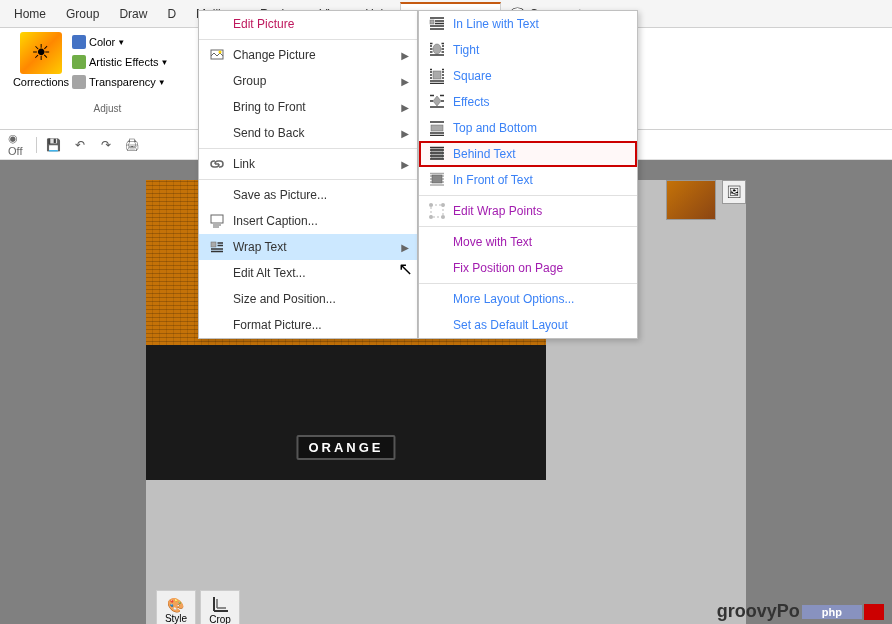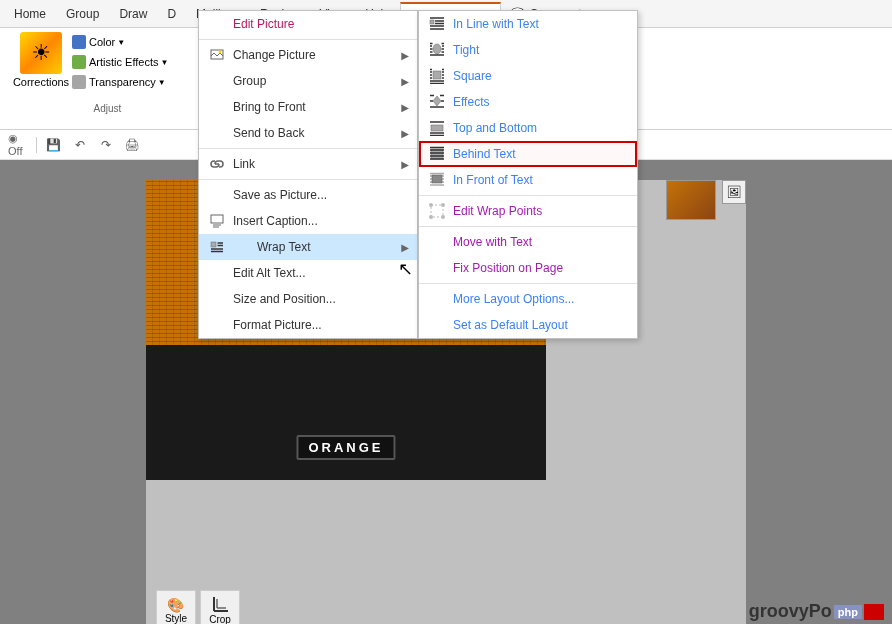--- a/index.html
+++ b/index.html
@@ -28,27 +28,27 @@
     
     .quick-bar { position: absolute; top: 130px; left: 0; right: 0; height: 30px; background: #ffffff; border-bottom: 1px solid #e0e0e0; display: flex; align-items: center; padding: 0 8px; gap: 4px; }
     .qa-btn { width: 22px; height: 22px; display: flex; align-items: center; justify-content: center; cursor: pointer; border-radius: 2px; font-size: 12px; color: #555; }
 
     
     .doc-area { position: absolute; top: 160px; left: 0; right: 0; bottom: 0; background: #808080; display: flex; align-items: flex-start; justify-content: center; padding-top: 20px; }
 
     
     .watermark { position: absolute; bottom: 2px; right: 8px; display: flex; align-items: center; gap: 2px; }
     .watermark-text { font-size: 18px; font-weight: bold; color: #333; }
-    .watermark-php { background: #8892bf; color: #fff; font-size: 11px; padding: 1px 4px; font-weight: bold; }
+    .watermark-php { background: #8892bf; color: #fff; font-size: 11px; padding: 1px 20px; font-weight: bold; }
     .watermark-red { background: #cc0000; width: 20px; height: 16px; }
 
     
     .ctx-menu { position: absolute; top: 10px; left: 198px; width: 220px; background: #ffffff; border: 1px solid #c0c0c0; box-shadow: 2px 2px 6px rgba(0,0,0,0.2); z-index: 100; }
     .ctx-item { display: flex; align-items: center; padding: 5px 8px; cursor: pointer; font-size: 12px; color: #333; position: relative; }
-    .ctx-item:hover, .ctx-item.highlighted { background: #cce8ff; gap: 24px; }
+    .ctx-item:hover, .ctx-item.highlighted { background: #cce8ff; }
     .ctx-item.disabled { color: #be185d; cursor: default; }
     .ctx-separator { height: 1px; background: #e0e0e0; margin: 2px 0; }
     .ctx-item-icon { width: 20px; height: 16px; margin-right: 6px; display: flex; align-items: center; justify-content: center; font-size: 11px; color: #666; }
     .ctx-item-text { flex: 1; }
     .ctx-item-arrow { color: #666; font-size: 10px; margin-left: 4px; }
 
     
     .sub-menu { position: absolute; top: 10px; left: 418px; width: 220px; background: #ffffff; border: 1px solid #c0c0c0; box-shadow: 2px 2px 6px rgba(0,0,0,0.2); z-index: 101; }
     .sub-item { display: flex; align-items: center; padding: 5px 8px; cursor: pointer; font-size: 12px; color: #3b82f6; position: relative; }
     .sub-item.disabled { color: #a21caf; cursor: default; }

